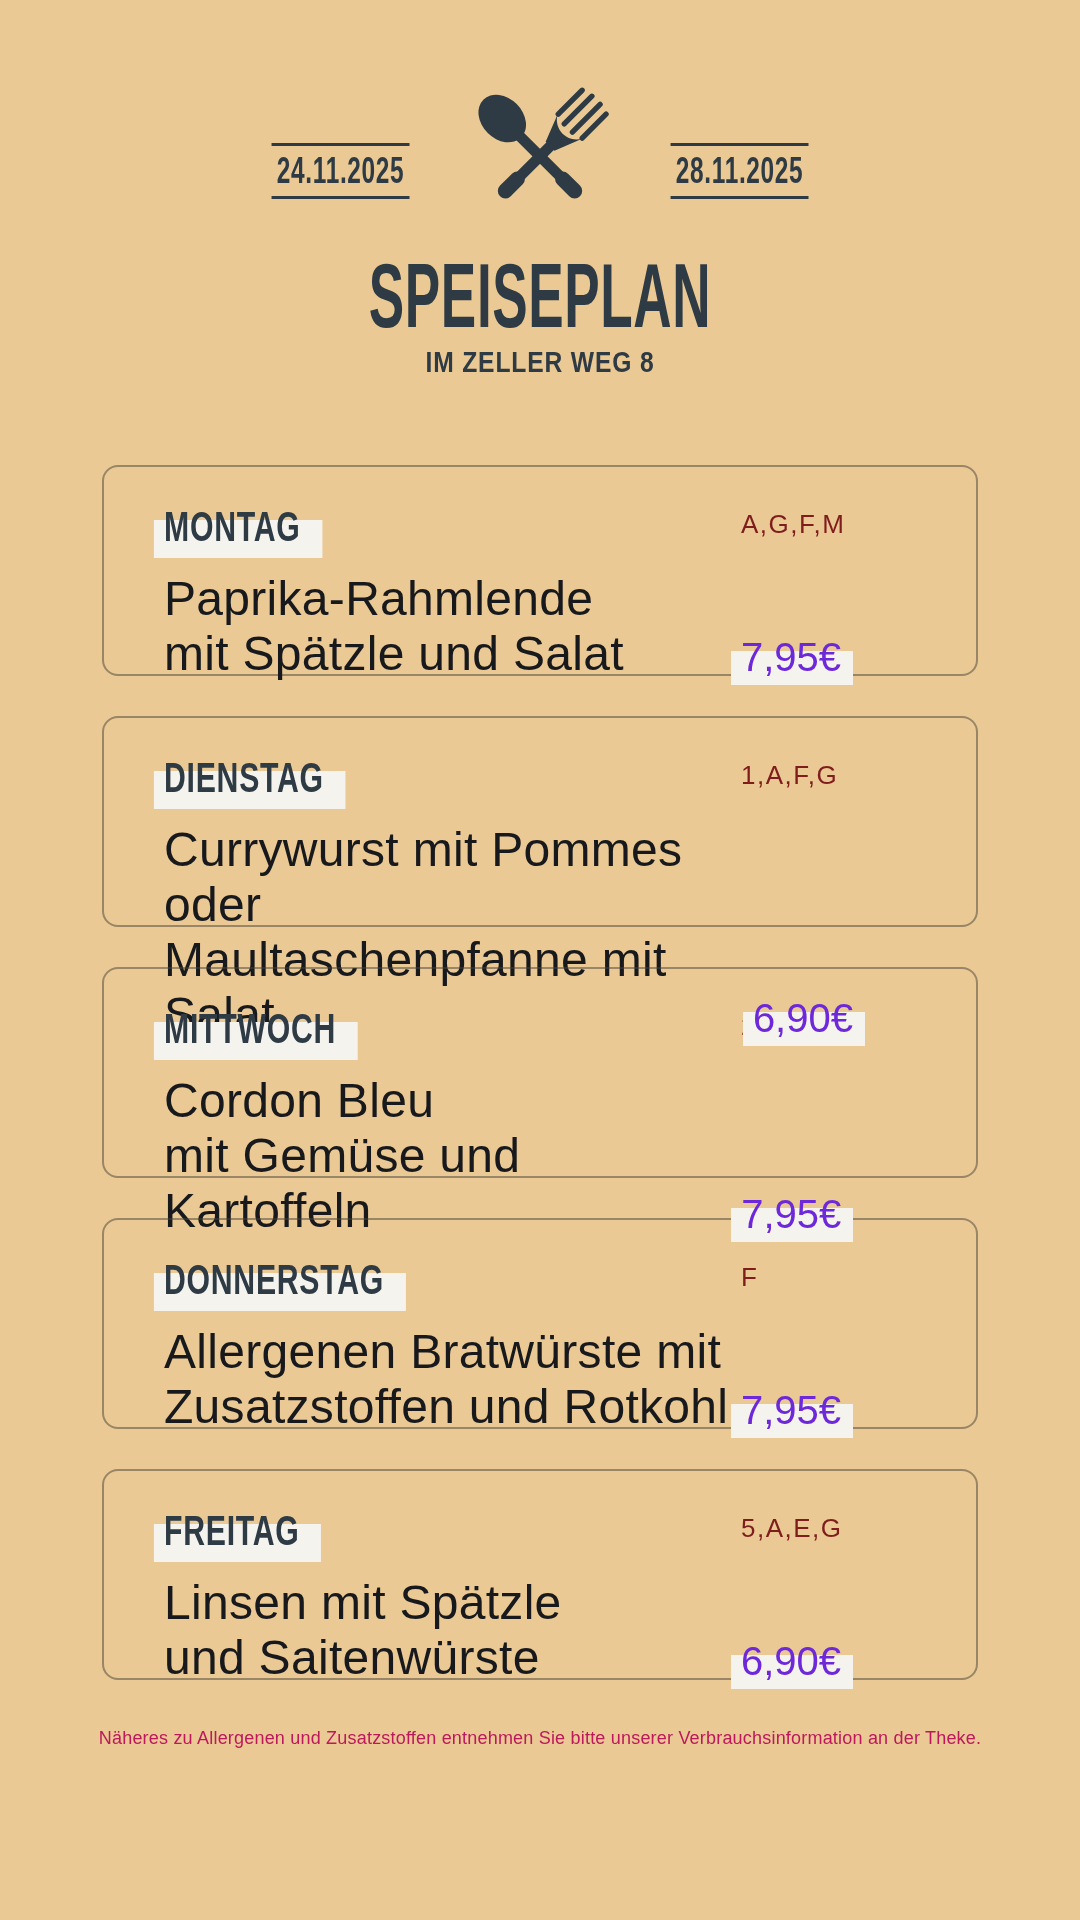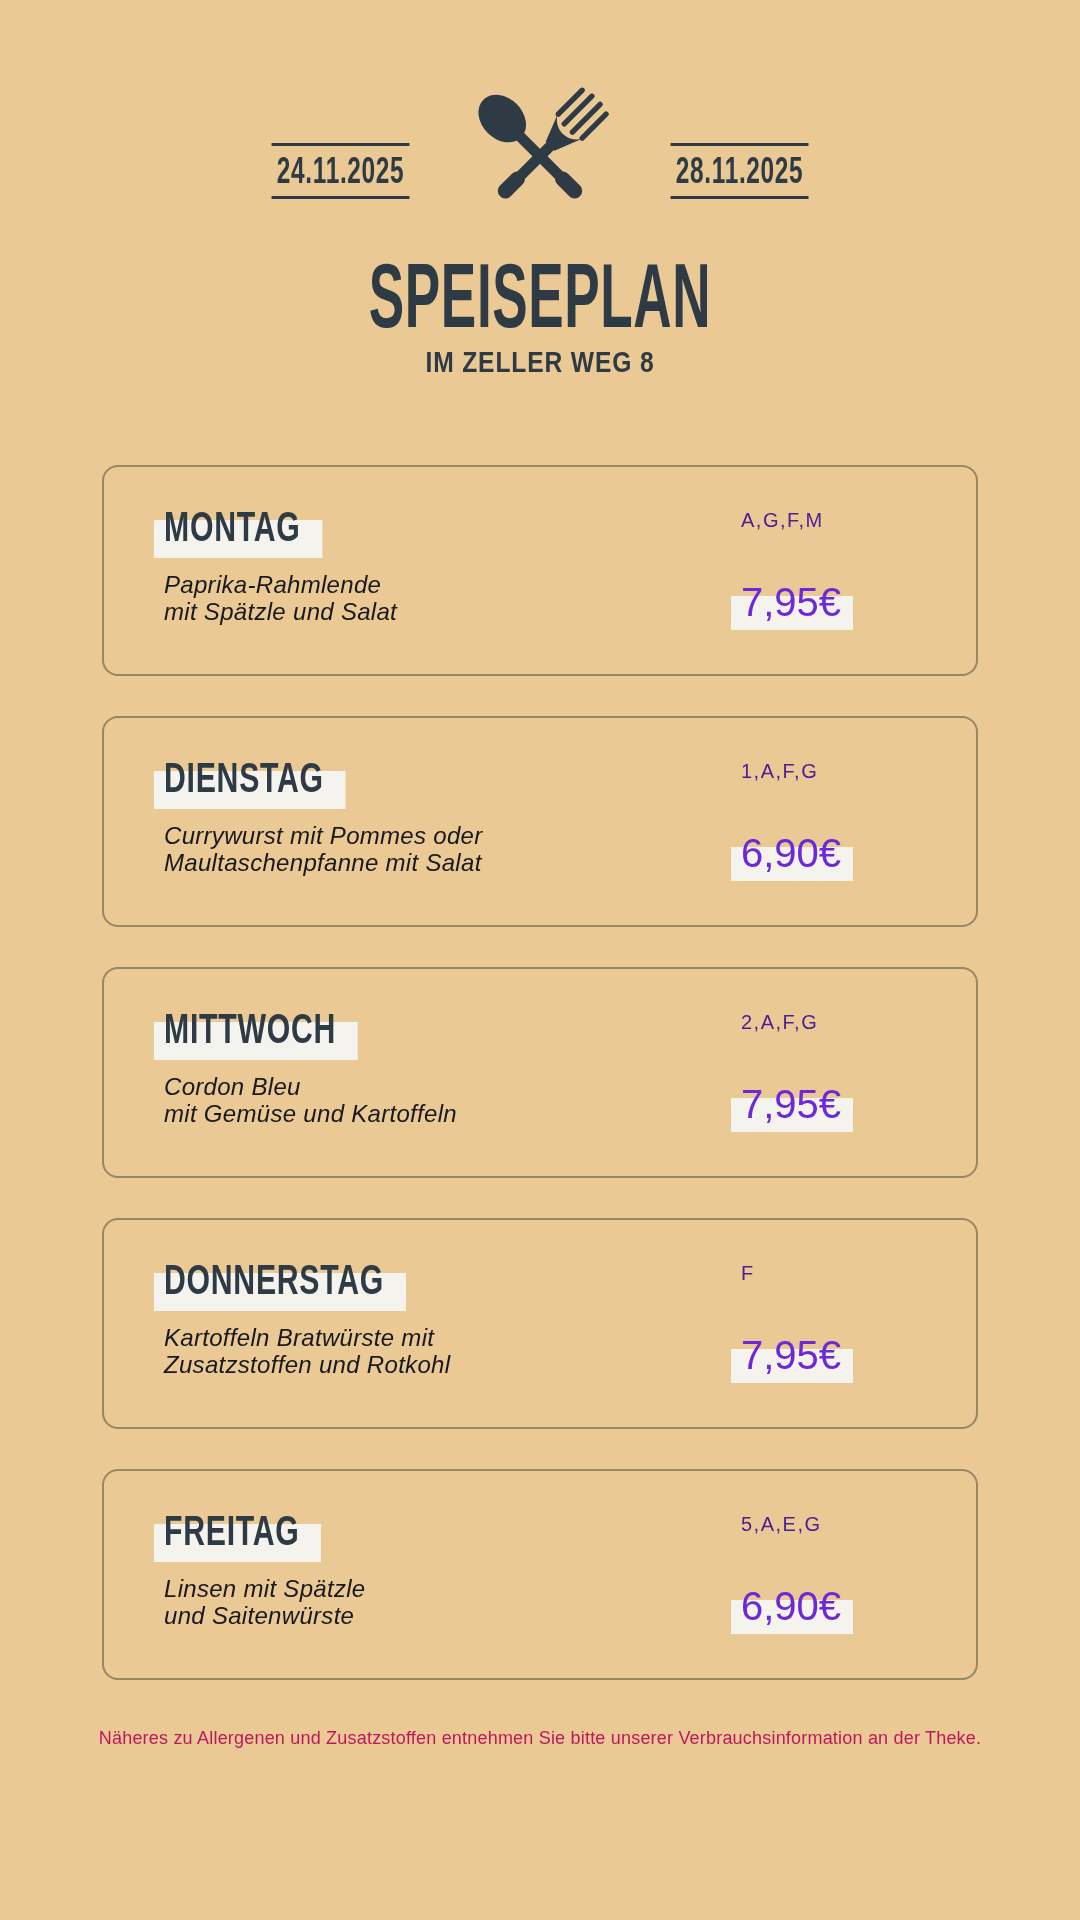--- a/index.html
+++ b/index.html
@@ -55,27 +55,27 @@
     position:relative; z-index:0; white-space:nowrap;
   }
   .day::before {
     content:""; position:absolute; z-index:-1;
     left:-14px; right:-30px; top:0.42em; bottom:-0.18em;
     background:#f5f3ee;
   }
   .right-col { margin-left:auto; width:185px; }
   .allergens {
     display:block;
-    font-size:20px; letter-spacing:1.5px; font-weight:400;
-    color:#4c1d95; margin-top:6px; white-space:nowrap;
+    font-size:26px; letter-spacing:1.5px; font-weight:400;
+    color:#7f1d1d; margin-top:6px; white-space:nowrap;
   }
   .card-body { display:flex; align-items:flex-end; margin-top:20px; }
   .dish {
-    font-size:24px; line-height:1.15; letter-spacing:0.3px;
-    color:#17191d; font-weight:400;font-style:italic;
+    font-size:48px; line-height:1.15; letter-spacing:0.3px;
+    color:#17191d; font-weight:400;
   }
   .price {
     display:inline-block; position:relative; z-index:0;
     font-size:40px; font-weight:400; color:#6d28d9;
     margin-bottom:1px; white-space:nowrap;
   }
   .price::before {
     content:""; position:absolute; z-index:-1;
     left:-10px; right:-12px; top:0.40em; bottom:-0.12em;
     background:#f5f3ee;
@@ -181,21 +181,21 @@
 
     <section class="card">
       <div class="card-head">
         <span class="day">DONNERSTAG</span>
         <div class="right-col">
           <span class="allergens">F</span>
         </div>
       </div>
       <div class="card-body">
         <div class="dish">
-          <div>Kartoffeln Bratwürste mit</div>
+          <div>Allergenen Bratwürste mit</div>
           <div>Zusatzstoffen und Rotkohl</div>
         </div>
         <div class="right-col">
           <span class="price">7,95€</span>
         </div>
       </div>
     </section>
 
     <section class="card">
       <div class="card-head">

